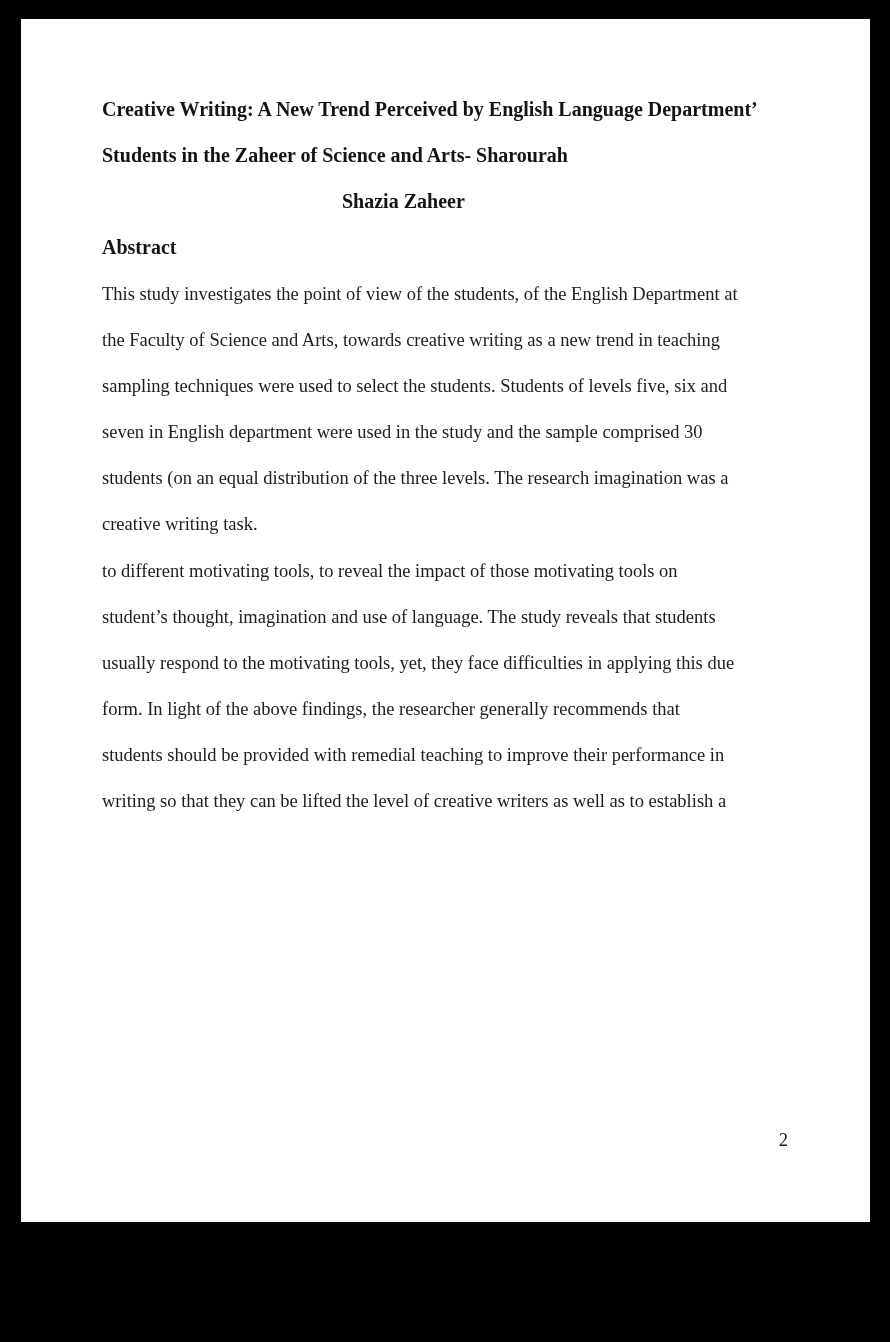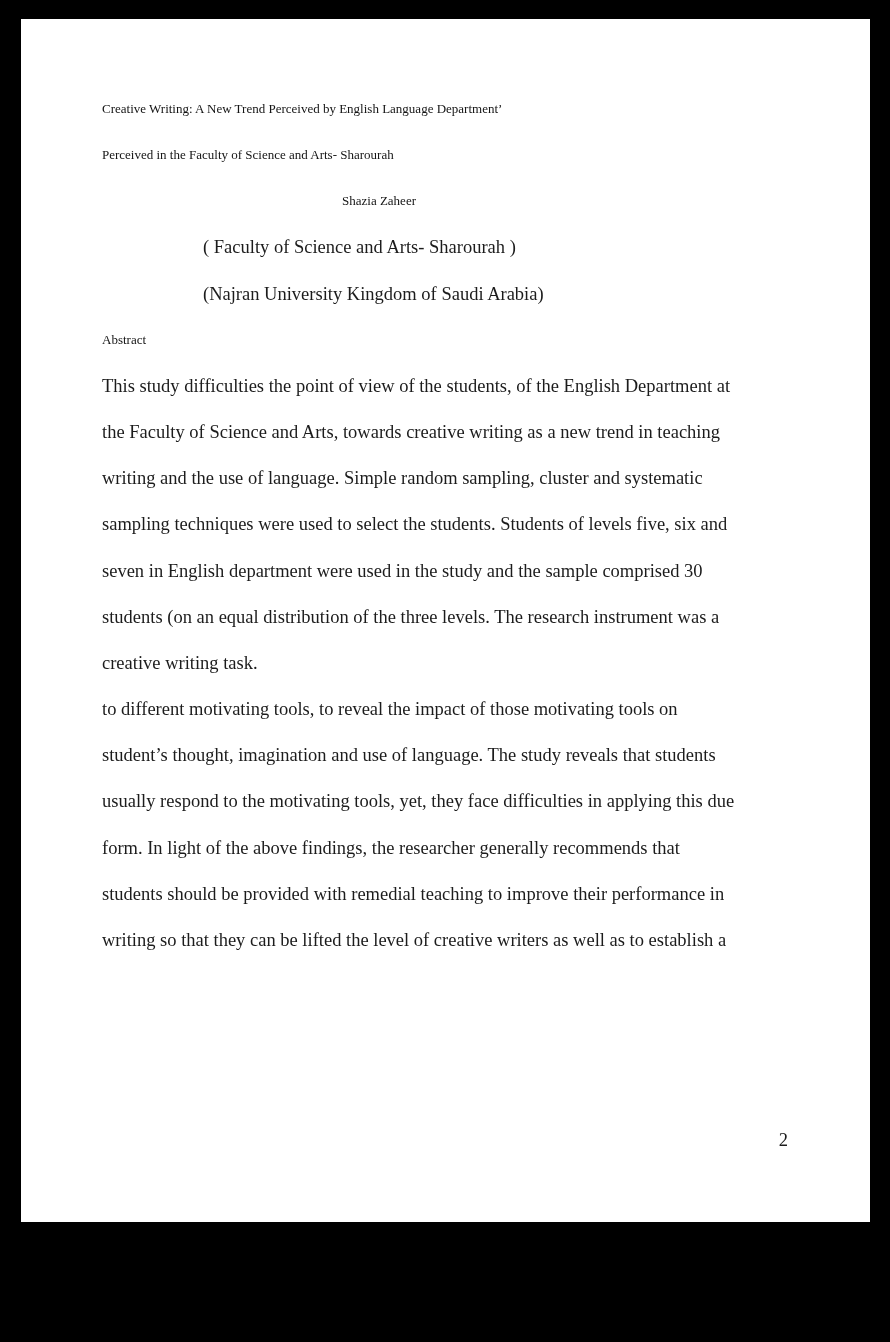--- a/index.html
+++ b/index.html
@@ -28,22 +28,22 @@
     top: 67px;
     width: 690px;
   }
   .line {
     font-size: 18.5px;
     line-height: 46.15px;
     color: #1c1c1c;
     white-space: nowrap;
   }
   .bold-line {
-    font-weight: normal;
-    font-size: 13px;
+    font-weight: bold;
+    font-size: 20px;
     color: #141414;
   }
   .author-line {
     padding-left: 240px;
   }
   .affil-line {
     padding-left: 101px;
   }
   .page-number {
     position: absolute;
@@ -57,47 +57,40 @@
 </head>
 <body>
 
 <div class="page">
   <div class="content">
 
     <div>
 
         <div class="line bold-line">Creative Writing: A New Trend Perceived by English Language Department’</div>
 
-        <div class="line bold-line">Perceived in the Faculty of Science and Arts- Sharourah</div>
+        <div class="line bold-line">Students in the Zaheer of Science and Arts- Sharourah</div>
       </div>
 
     <div class="line bold-line author-line">Shazia Zaheer</div>
 
-    <div>
-
-        <div class="line affil-line">( Faculty of Science and Arts- Sharourah )</div>
-
-        <div class="line affil-line">(Najran University Kingdom of Saudi Arabia)</div>
-      </div>
 
     <div class="line bold-line">Abstract</div>
 
     <div>
 
-        <div class="line">This study difficulties the point of view of the students, of the English Department at</div>
+        <div class="line">This study investigates the point of view of the students, of the English Department at</div>
 
         <div class="line">the Faculty of Science and Arts, towards creative writing as a new trend in teaching</div>
 
-        <div class="line">writing and the use of language. Simple random sampling, cluster and systematic</div>
 
         <div class="line">sampling techniques were used to select the students. Students of levels five, six and</div>
 
         <div class="line">seven in English department were used in the study and the sample comprised 30</div>
 
-        <div class="line">students (on an equal distribution of the three levels. The research instrument was a</div>
+        <div class="line">students (on an equal distribution of the three levels. The research imagination was a</div>
 
         <div class="line">creative writing task.</div>
       </div>
 
     <div>
 
 
         <div class="line">to different motivating tools, to reveal the impact of those motivating tools on</div>
 
         <div class="line">student’s thought, imagination and use of language. The study reveals that students</div>

